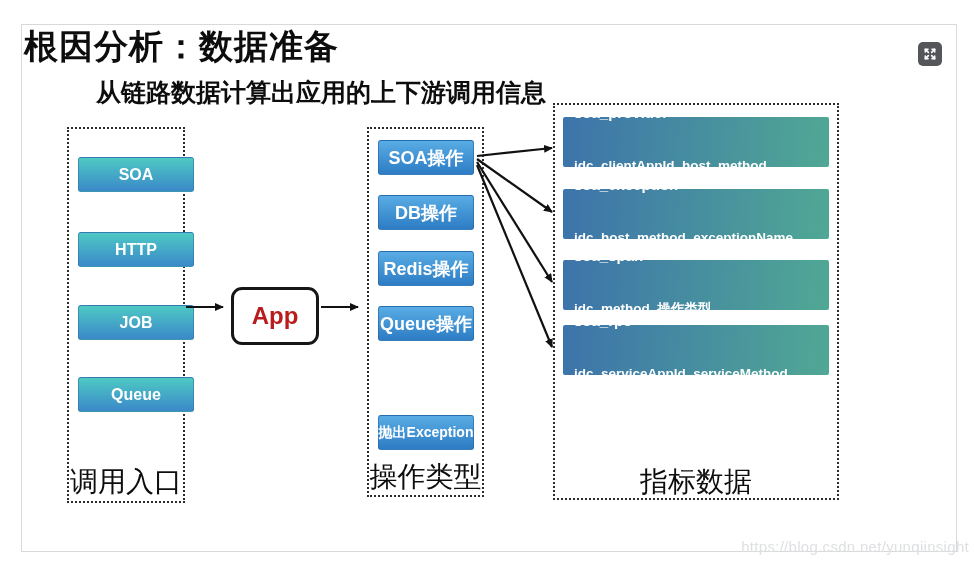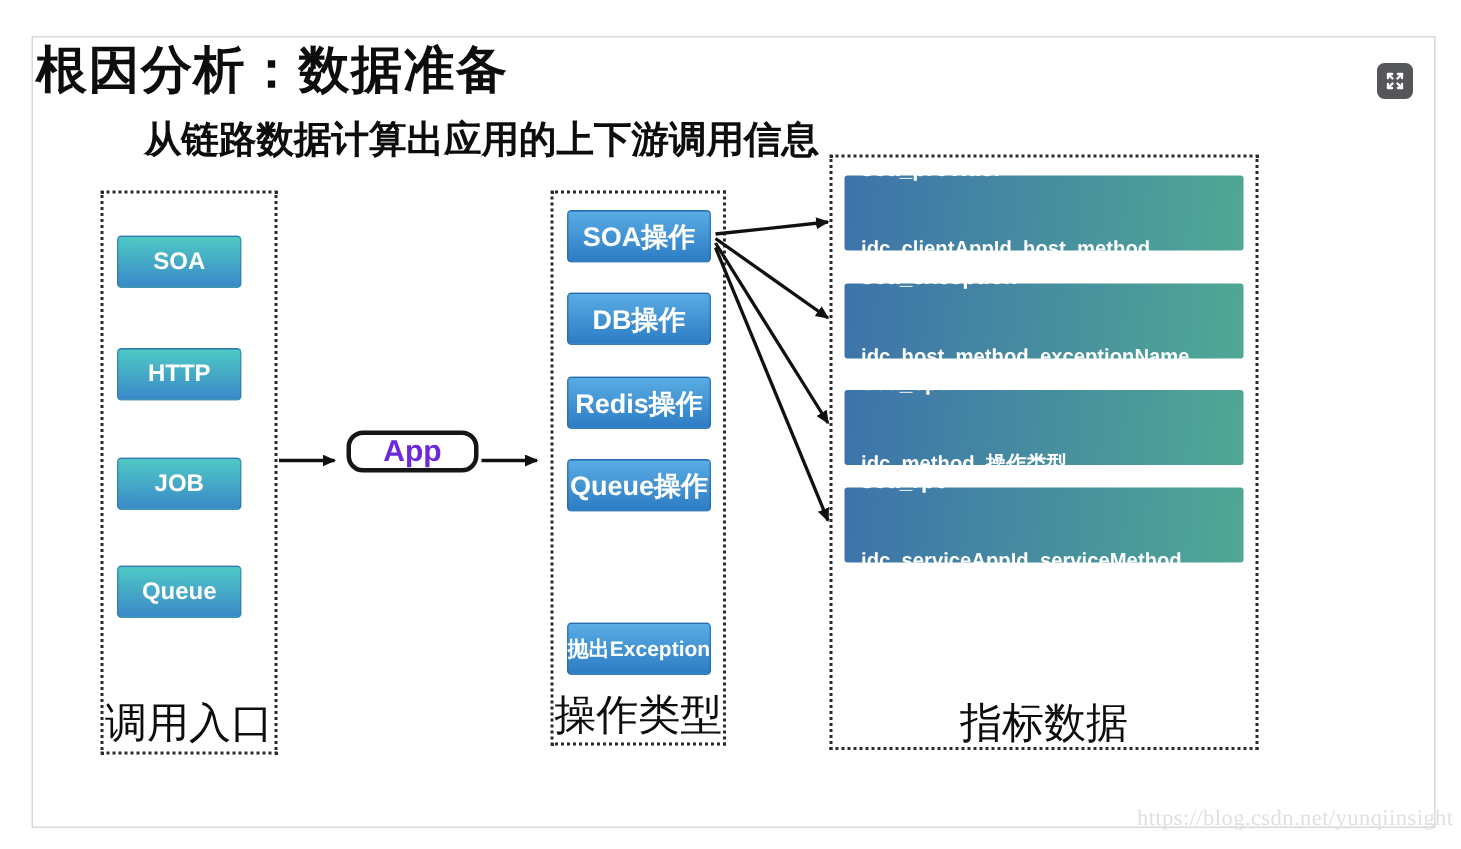--- a/index.html
+++ b/index.html
@@ -33,47 +33,47 @@
   .group-label{
     position:absolute;font-size:28px;font-weight:500;color:#0d0d0d;
     text-align:center;white-space:nowrap;
   }
   .node{
     position:absolute;display:flex;align-items:center;justify-content:center;
     color:#ffffff;font-weight:700;border-radius:3px;box-sizing:border-box;
     text-align:center;white-space:nowrap;
   }
   .entry-node{
-    left:78px;width:83px;height:35px;font-size:16px;
+    left:78px;width:116px;height:35px;font-size:16px;
     background:linear-gradient(180deg,#4ec9c4 0%,#3b89c9 100%);
     border:1px solid rgba(45,110,160,.55);
   }
   .op-node{
     left:378px;width:96px;height:35px;font-size:18px;
     background:linear-gradient(180deg,#59ace4 0%,#2d7cc4 100%);
     border:1px solid rgba(34,98,160,.6);
   }
   .metric-node{
     position:absolute;left:563px;width:266px;height:50px;border-radius:2px;
     background:linear-gradient(95deg,#3d73ab 0%,#50a894 100%);
     color:#fff;box-sizing:border-box;padding:7px 8px 12px 11px;
     display:flex;flex-direction:column;justify-content:center;line-height:1.25;
   }
   .metric-name{font-size:15px;font-weight:700;}
   .metric-fields{font-size:13.5px;font-weight:700;margin-top:36px;}
   .app-node{
-    position:absolute;left:231px;top:287px;width:88px;height:28px;
+    position:absolute;left:231px;top:287px;width:88px;height:58px;
     border:3px solid #161616;border-radius:11px;background:#ffffff;
     display:flex;align-items:center;justify-content:center;
-    font-size:20px;font-weight:800;color:#6d28d9;box-sizing:border-box;
+    font-size:24px;font-weight:800;color:#b91c1c;box-sizing:border-box;
   }
   #arrows{position:absolute;left:0;top:0;pointer-events:none;}
   .watermark{
     position:absolute;right:5px;top:538px;font-size:15px;color:#dfe0e2;
-    white-space:nowrap;letter-spacing:.3px;font-family:Liberation Serif, serif;
+    white-space:nowrap;letter-spacing:.3px;
   }
 </style>
 </head>
 <body>
 
 <div id="canvas">
 
   <div class="slide"></div>
 
   <div class="title">根因分析：数据准备</div>

